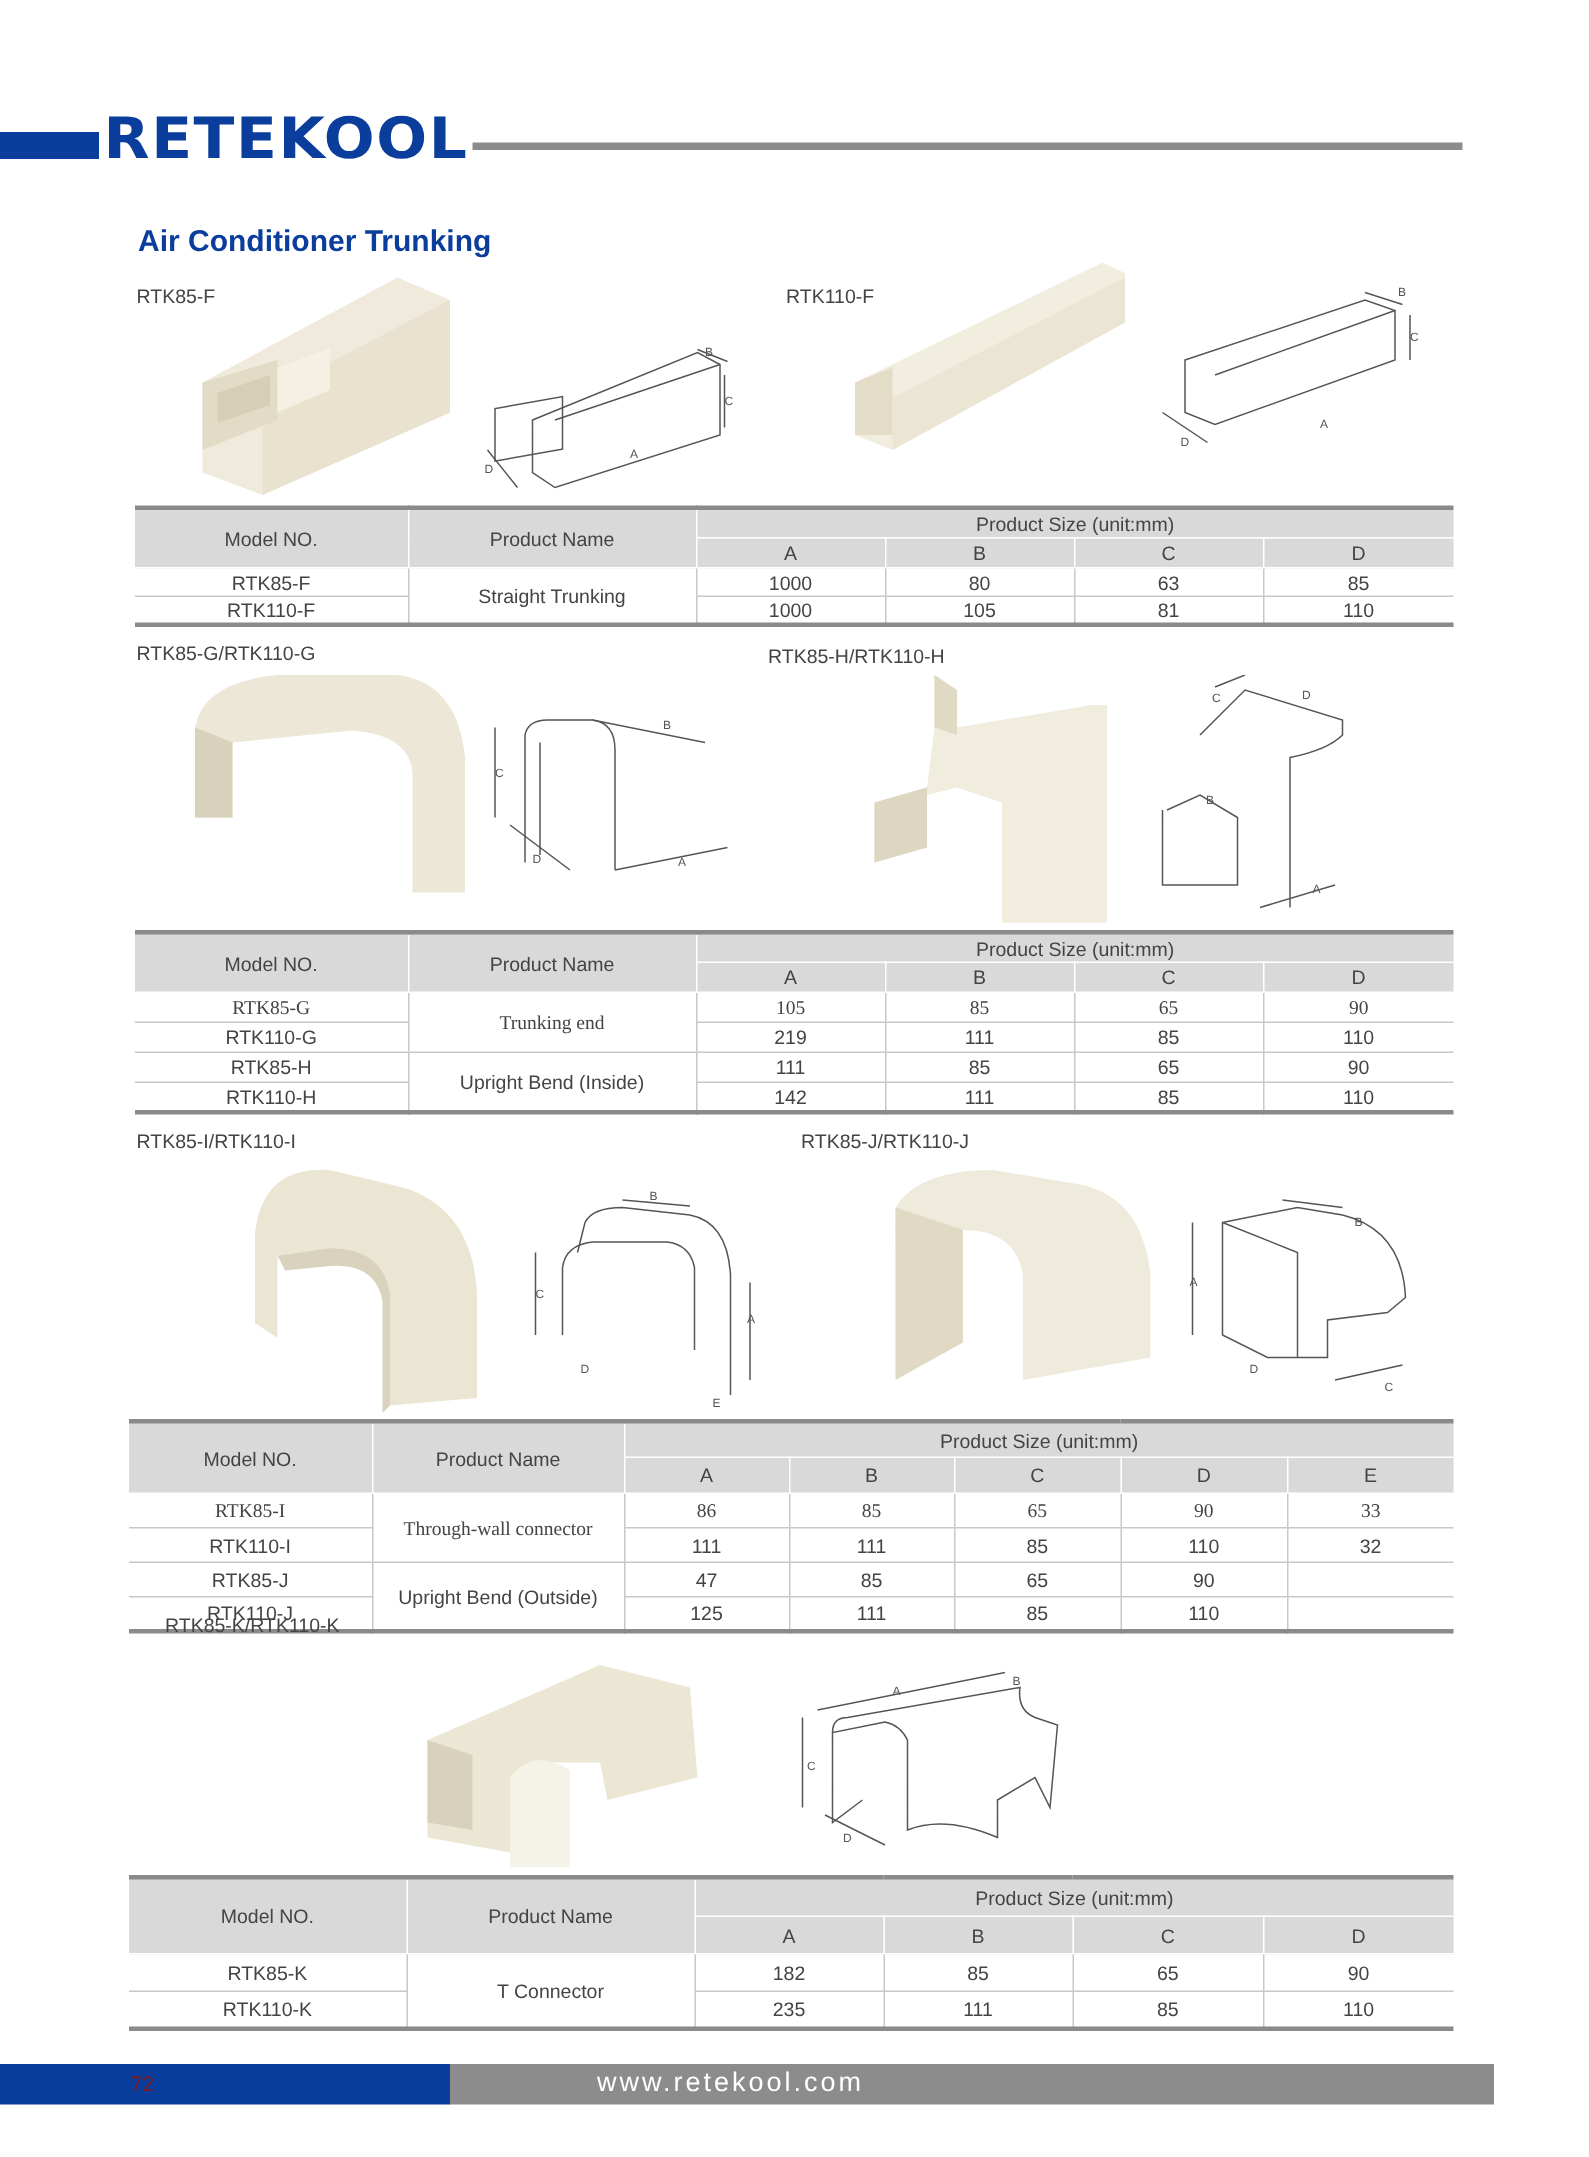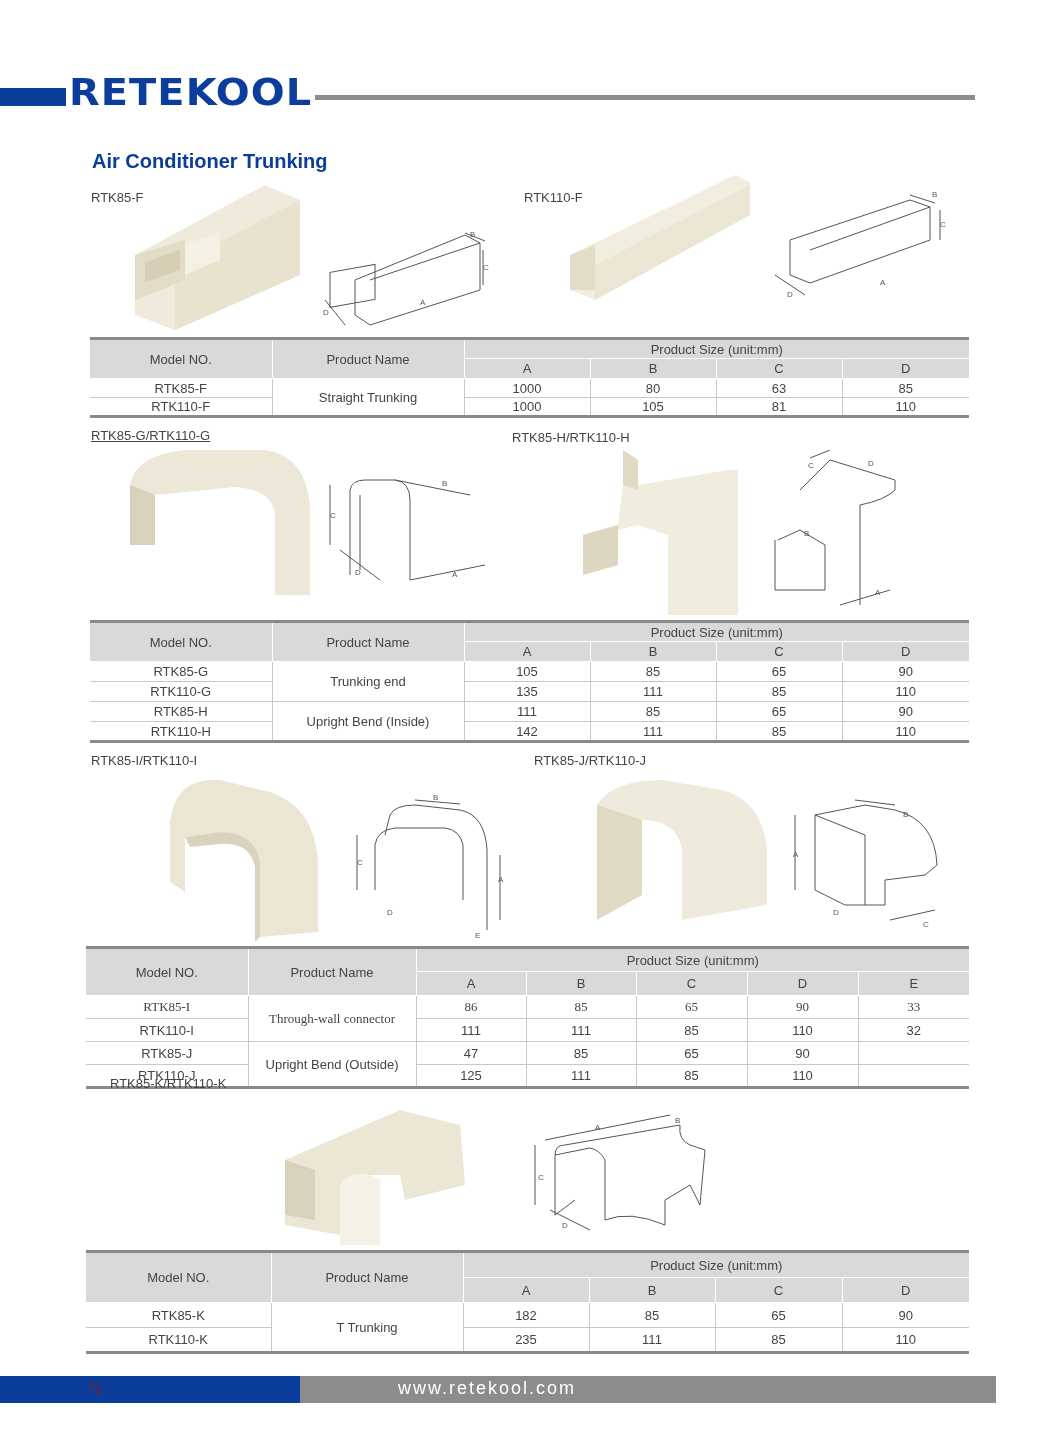--- a/index.html
+++ b/index.html
@@ -115,21 +115,21 @@
   <tr style="height:19px;">
     <td>RTK110-F</td>
     <td>1000</td>
     <td>105</td>
     <td>81</td>
     <td>110</td>
   </tr>
 </tbody>
   </table>
 
-<div class="sec-label" style="left:91px;top:428px;text-decoration:underline;">RTK85-G/RTK110-G</div>
+<div class="sec-label" style="left:91px;top:428px;">RTK85-G/RTK110-G</div>
 <div class="sec-label" style="left:512px;top:430px;">RTK85-H/RTK110-H</div>
 
 <svg class="photo" style="left:125px;top:445px;" width="190" height="155">
   <path d="M5,40 Q10,10 60,5 L140,5 Q180,10 185,60 L185,150 L150,150 L150,70 Q148,45 110,42 L30,50 L30,100 L5,100 Z" fill="#ece7d6"></path>
   <polygon points="5,40 30,50 30,100 5,100" fill="#d8d1bb"></polygon>
 </svg>
 <svg class="diagram" style="left:320px;top:470px;" width="175" height="120" fill="none" stroke="#555" stroke-width="1">
   <path d="M30,105 L30,20 Q32,10 45,10 L75,10 Q90,12 90,30 L90,110"></path>
   <path d="M40,100 L40,25"></path>
   <path d="M75,10 L150,25"></path>
@@ -172,31 +172,31 @@
     <th rowspan="2">Model NO.</th>
     <th rowspan="2">Product Name</th>
     <th colspan="4">Product Size (unit:mm)</th>
   </tr>
   <tr style="height:20px;">
     <th>A</th>
     <th>B</th>
     <th>C</th>
     <th>D</th>
   </tr>
-  <tr style="height:20px;">
+  <tr style="height:20px;font-family:Liberation Serif, serif;">
     <td>RTK85-G</td>
     <td rowspan="2">Trunking end</td>
     <td>105</td>
     <td>85</td>
     <td>65</td>
     <td>90</td>
   </tr>
   <tr style="height:20px;">
     <td>RTK110-G</td>
-    <td>135</td>
+    <td>219</td>
     <td>111</td>
     <td>85</td>
     <td>110</td>
   </tr>
   <tr style="height:20px;">
     <td>RTK85-H</td>
     <td rowspan="2" class="pname">Upright Bend (Inside)</td>
     <td>111</td>
     <td>85</td>
     <td>65</td>
@@ -342,21 +342,21 @@
     <th colspan="4">Product Size (unit:mm)</th>
   </tr>
   <tr style="height:25px;">
     <th>A</th>
     <th>B</th>
     <th>C</th>
     <th>D</th>
   </tr>
   <tr style="height:25px;">
     <td>RTK85-K</td>
-    <td rowspan="2" class="pname">T Trunking</td>
+    <td rowspan="2" class="pname">T Connector</td>
     <td>182</td>
     <td>85</td>
     <td>65</td>
     <td>90</td>
   </tr>
   <tr style="height:25px;">
     <td>RTK110-K</td>
     <td>235</td>
     <td>111</td>
     <td>85</td>

